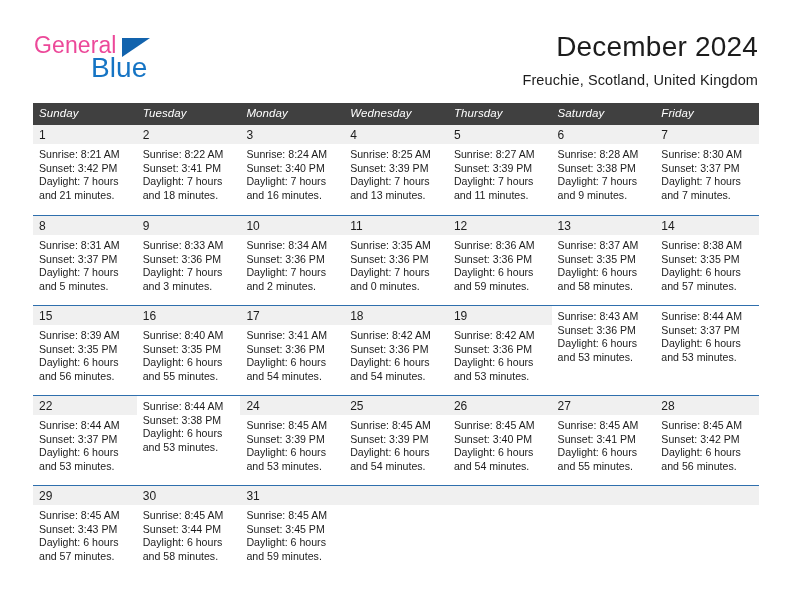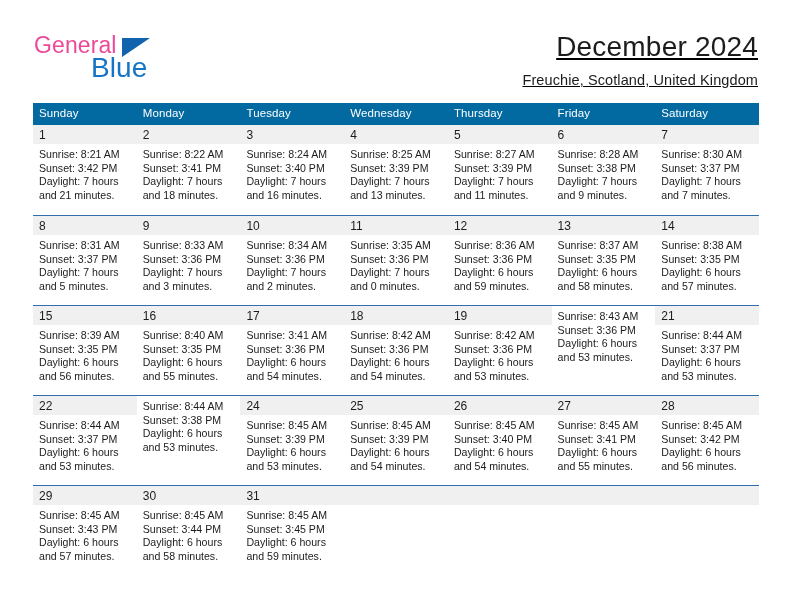--- a/index.html
+++ b/index.html
@@ -62,21 +62,20 @@
     font-size: 28px;
     line-height: 23px;
     color: #1574c4;
     letter-spacing: 0.1px;
   }
   .title-block {
     position: absolute;
     right: 34px;
     top: 30px;
     text-align: right;
-    text-decoration: underline;
   }
   .cal-title {
     font-size: 28px;
     line-height: 34px;
     color: #1c1c1c;
     font-weight: normal;
     letter-spacing: 0.2px;
     margin: 0;
   }
   .cal-subtitle {
@@ -90,22 +89,23 @@
   
   .calendar {
     position: absolute;
     left: 33px;
     top: 103px;
     width: 726px;
   }
   .week-head {
     display: flex;
     width: 100%;
-    background: #0369a1;
+    background: #404040;
     height: 22px;
+    font-style: italic;
   }
   .week-head .dow {
     flex: 1 1 0;
     box-sizing: border-box;
     padding: 3px 0 0 6px;
     font-size: 11.5px;
     line-height: 15px;
     color: #ffffff;
     letter-spacing: 0.1px;
     white-space: nowrap;
@@ -159,26 +159,26 @@
       <h1 class="cal-title">December 2024</h1>
       <div class="cal-subtitle">Freuchie, Scotland, United Kingdom</div>
     </div>
 
   </div>
 
   <div class="calendar">
 
     <div class="week-head">
       <div class="dow">Sunday</div>
+      <div class="dow">Tuesday</div>
       <div class="dow">Monday</div>
-      <div class="dow">Tuesday</div>
       <div class="dow">Wednesday</div>
       <div class="dow">Thursday</div>
+      <div class="dow">Saturday</div>
       <div class="dow">Friday</div>
-      <div class="dow">Saturday</div>
     </div>
 
     <div class="week first">
       <div class="daycell">
         <div class="numband">1</div>
         <div class="details">
           <div>Sunrise: 8:21 AM</div>
           <div>Sunset: 3:42 PM</div>
           <div>Daylight: 7 hours</div>
           <div>and 21 minutes.</div>
@@ -354,21 +354,20 @@
       </div>
       <div class="daycell">
         <div class="details">
           <div>Sunrise: 8:43 AM</div>
           <div>Sunset: 3:36 PM</div>
           <div>Daylight: 6 hours</div>
           <div>and 53 minutes.</div>
         </div>
       </div>
       <div class="daycell">
-        <div class="numband">21</div>
         <div class="details">
           <div>Sunrise: 8:44 AM</div>
           <div>Sunset: 3:37 PM</div>
           <div>Daylight: 6 hours</div>
           <div>and 53 minutes.</div>
         </div>
       </div>
     </div>
 
     <div class="week">

